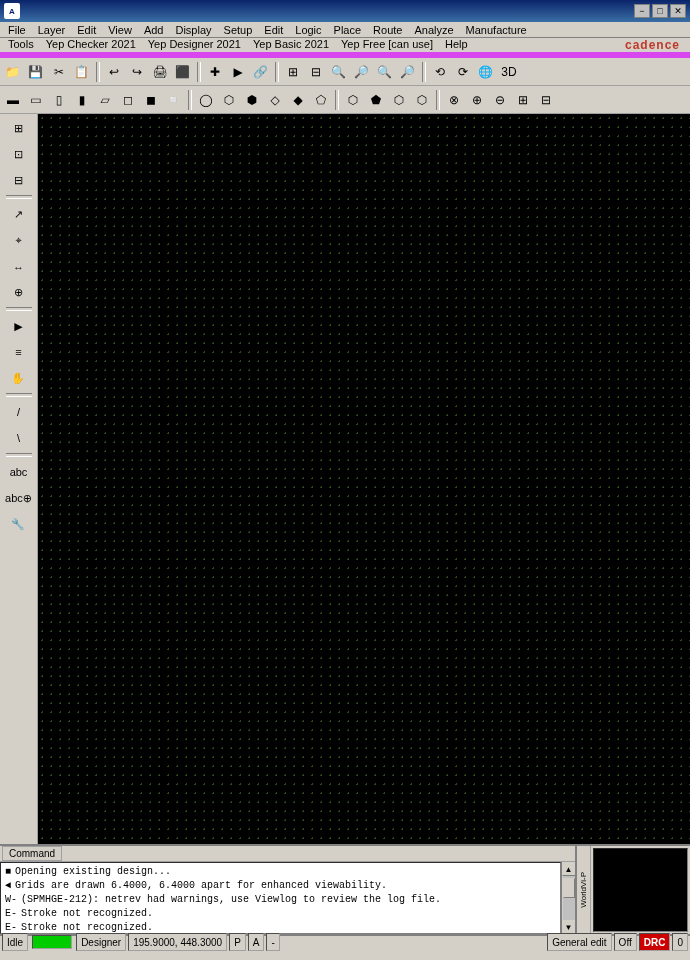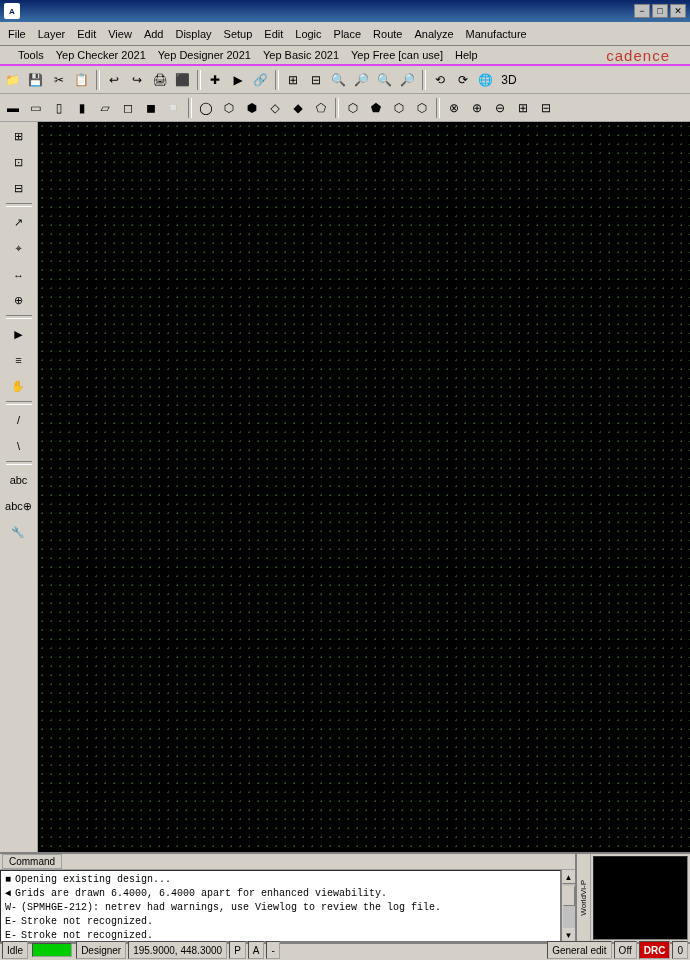--- a/index.html
+++ b/index.html
@@ -53,50 +53,50 @@
       font-size: 9px;
       display: flex;
       align-items: center;
       justify-content: center;
       cursor: pointer;
       color: #000;
     }
 
     
     #menubar {
-      height: 24px;
+      height: 16px;
       background: #d4d0c8;
       display: flex;
       align-items: center;
       border-bottom: 1px solid #808080;
       padding: 0 2px;
     }
     .menu-item {
       padding: 2px 6px;
       cursor: pointer;
       font-size: 11px;
       white-space: nowrap;
     }
 
     
     #menubar2 {
       height: 20px;
       background: #d4d0c8;
       display: flex;
-      align-items: center;
-      border-bottom: 2px solid #d946ef;
-      padding: 0 12px;
+      align-items: flex-end;
+      border-bottom: 6px solid #d946ef;
+      padding: 0 2px;
       justify-content: space-between;
     }
     #menubar2-left {
       display: flex;
     }
     #cadence-logo {
-      font-size: 15px;
-      font-weight: normal;
+      font-size: 12px;
+      font-weight: bold;
       color: #c0392b;
       padding-right: 8px;
       letter-spacing: 1px;
     }
 
     
     .toolbar-row {
       height: 28px;
       background: #d4d0c8;
       display: flex;

